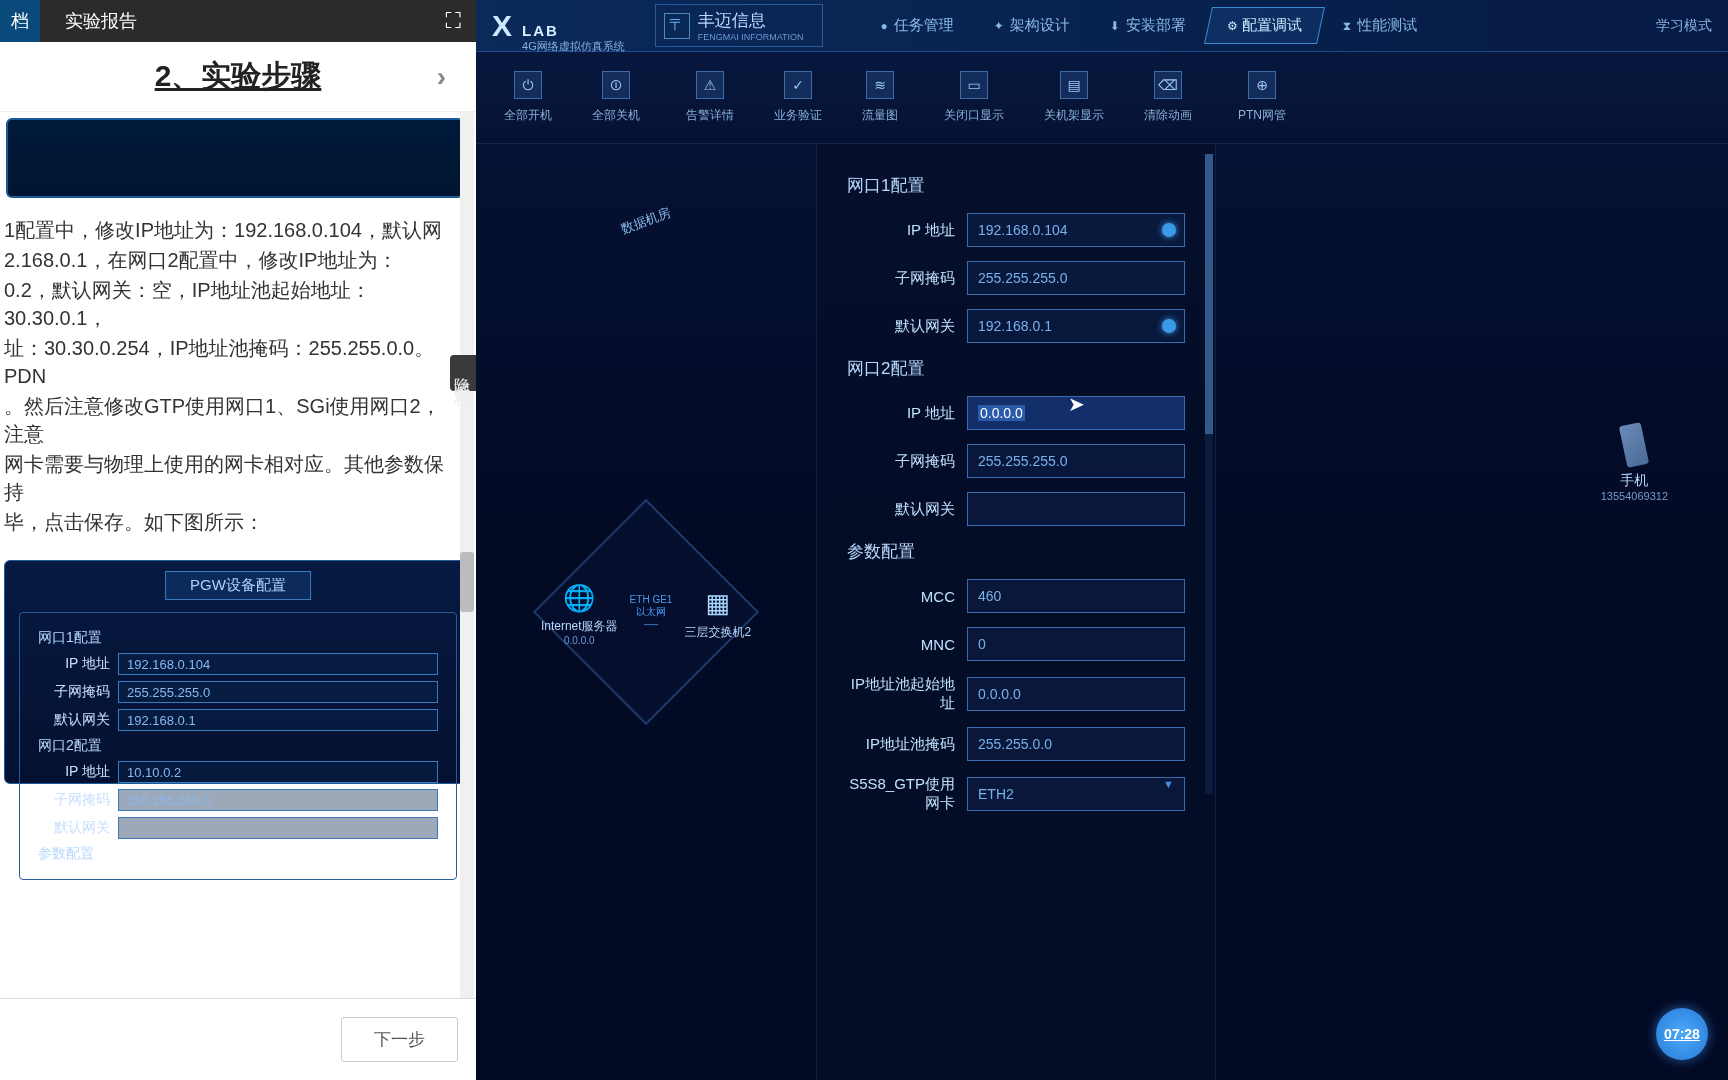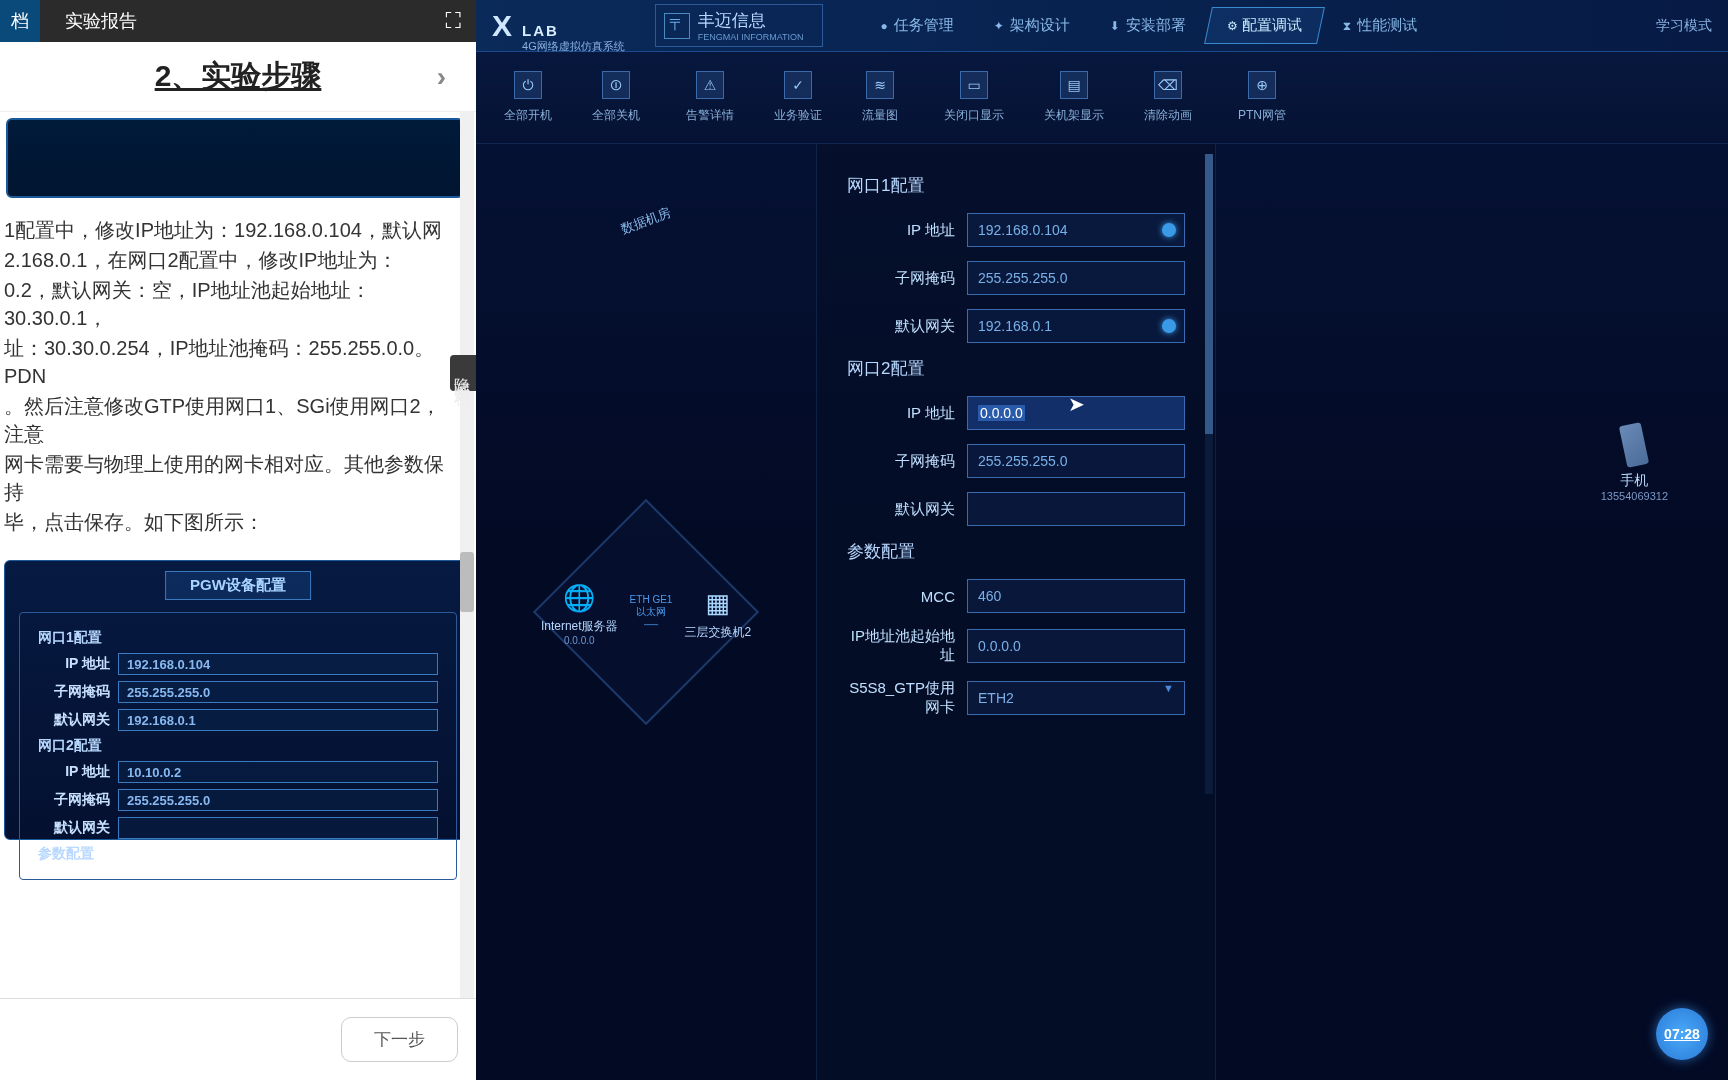--- a/index.html
+++ b/index.html
@@ -90,23 +90,22 @@
       color: #333;
     }
     .doc-body-text p { margin-bottom: 2px; }
     
     .config-image {
       margin: 18px 4px 0 4px;
       background: linear-gradient(180deg, #061a42, #041030);
       border: 1px solid #1a5a9a;
       border-radius: 6px;
       padding: 10px 14px;
-      height: 280px;
-      position: relative;
-      font-weight: bold;
+      height: 224px;
+      position: relative;
     }
     .config-image-title {
       text-align: center;
       color: #a8d4ff;
       font-size: 15px;
       margin-bottom: 12px;
       background: rgba(20,60,120,0.5);
       display: inline-block;
       padding: 4px 24px;
       position: relative;
@@ -167,21 +166,21 @@
       padding: 18px;
       display: flex;
       justify-content: flex-end;
     }
     .next-btn {
       border: 1px solid #ccc;
       background: #fff;
       padding: 10px 32px;
       font-size: 17px;
       color: #555;
-      border-radius: 10px;
+      border-radius: 3px;
       cursor: pointer;
     }
     
     
     .sim-panel {
       flex: 1;
       background: linear-gradient(180deg, #06143a 0%, #030a24 50%);
       display: flex;
       flex-direction: column;
       position: relative;
@@ -692,22 +691,30 @@
           <div class="form-label">默认网关</div>
           <div class="form-input"><span class="input-text"></span></div>
         </div>
 
       <div class="config-section-title">参数配置</div>
       <div class="form-row">
           <div class="form-label">MCC</div>
           <div class="form-input"><span class="input-text">460</span></div>
         </div>
       <div class="form-row">
+          <div class="form-label">MNC</div>
+          <div class="form-input"><span class="input-text">0</span></div>
+        </div>
+      <div class="form-row">
           <div class="form-label">IP地址池起始地址</div>
           <div class="form-input"><span class="input-text">0.0.0.0</span></div>
+        </div>
+      <div class="form-row">
+          <div class="form-label">IP地址池掩码</div>
+          <div class="form-input"><span class="input-text">255.255.0.0</span></div>
         </div>
       <div class="form-row">
           <div class="form-label">S5S8_GTP使用网卡</div>
           <div class="form-input form-select"><span class="input-text">ETH2</span></div>
         </div>
 
       <div class="config-scrollbar">
         <div class="config-scrollbar-thumb"></div>
       </div>
     </div>

